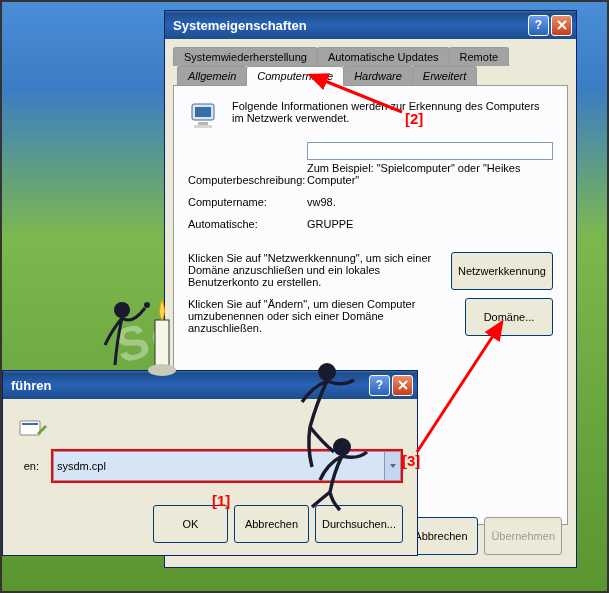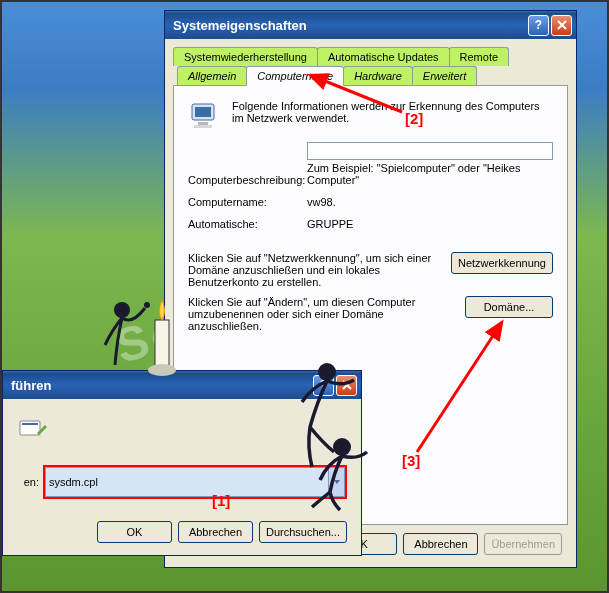--- a/index.html
+++ b/index.html
@@ -62,21 +62,21 @@
   font-size: 12px;
   cursor: pointer;
 }
 .titlebtn.help {
   background: linear-gradient(to bottom, #6d9eeb, #2962b5);
 }
 .dlg-body { padding: 8px; }
 
 .tabrow { display: flex; position: relative; }
 .tab {
-  background: #bef264;
+  background: #a3a3a3;
   border: 1px solid #919b9c;
   border-bottom: none;
   border-radius: 3px 3px 0 0;
   padding: 3px 10px;
   font-size: 11px;
   margin-right: -1px;
   cursor: pointer;
   position: relative;
 }
 .tab.active {
@@ -107,49 +107,49 @@
   font-family: Tahoma, sans-serif;
   font-size: 11px;
 }
 .hint { color: #000; margin-top: 2px; }
 .section-row { display: flex; gap: 10px; align-items: flex-start; }
 .section-text { flex: 1; }
 .btn {
   background: #ece9d8;
   border: 1px solid #003c74;
   border-radius: 3px;
-  padding: 4px 6px;
+  padding: 12px 6px;
   font-family: Tahoma, sans-serif;
   font-size: 11px;
   min-width: 88px;
   cursor: pointer;
 }
 .btn:disabled { color: #9e9a91; border-color: #9e9a91; cursor: default; }
 .bottom-btns {
   position: absolute;
   bottom: 12px;
   right: 14px;
   display: flex;
   gap: 6px;
 }
 
 .win-run {
   position: absolute;
   left: 0px;
   top: 368px;
-  width: 360px;
+  width: 416px;
   height: 186px;
   background: #ece9d8;
   border: 1px solid #0a246a;
   z-index: 3;
 }
 .run-body { padding: 14px; }
 .run-top { display: flex; gap: 12px; }
 .run-icon { width: 32px; height: 32px; flex-shrink: 0; }
-.run-input-row { display: flex; align-items: center; gap: 4px; margin-top: 20px; }
+.run-input-row { display: flex; align-items: center; gap: 12px; margin-top: 4px; }
 .run-input-row .lbl { width: 22px; text-align: right; }
 .combo {
   flex: 1;
   display: flex;
   border: 2px solid red;
 }
 .combo input {
   flex: 1;
   border: 1px solid #7f9db9; border-right: none;
   padding: 8px 3px;

